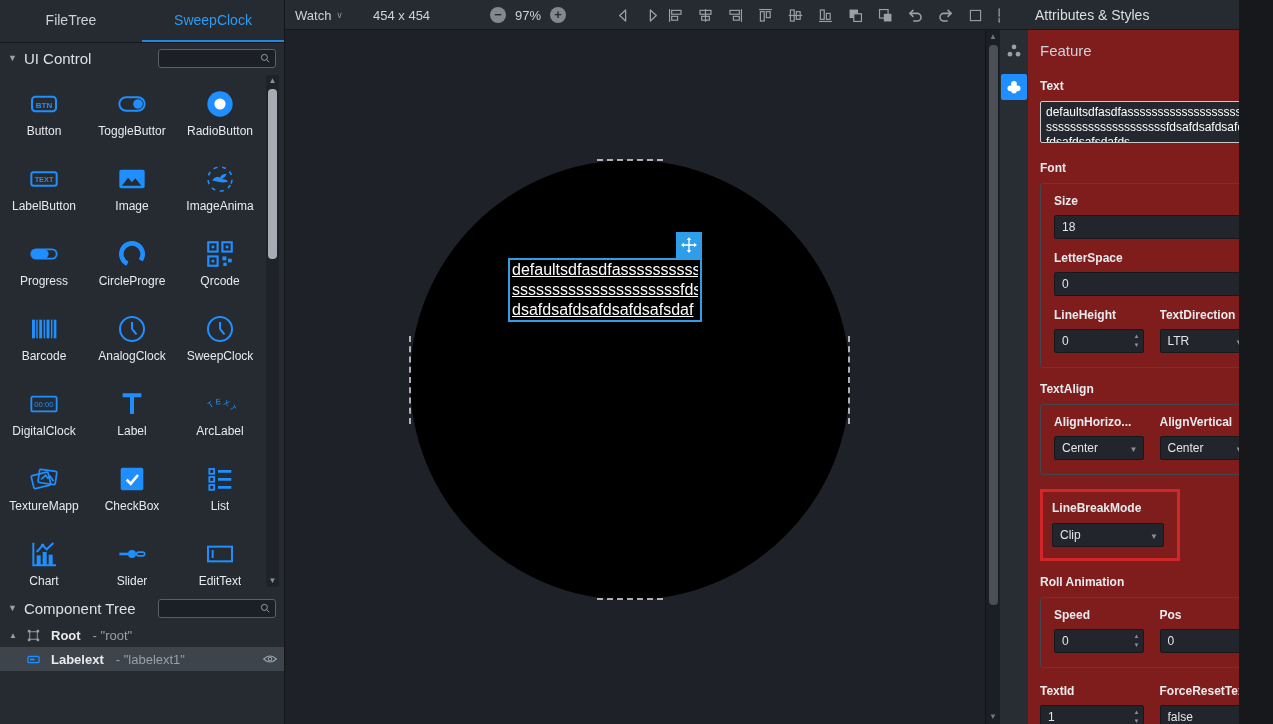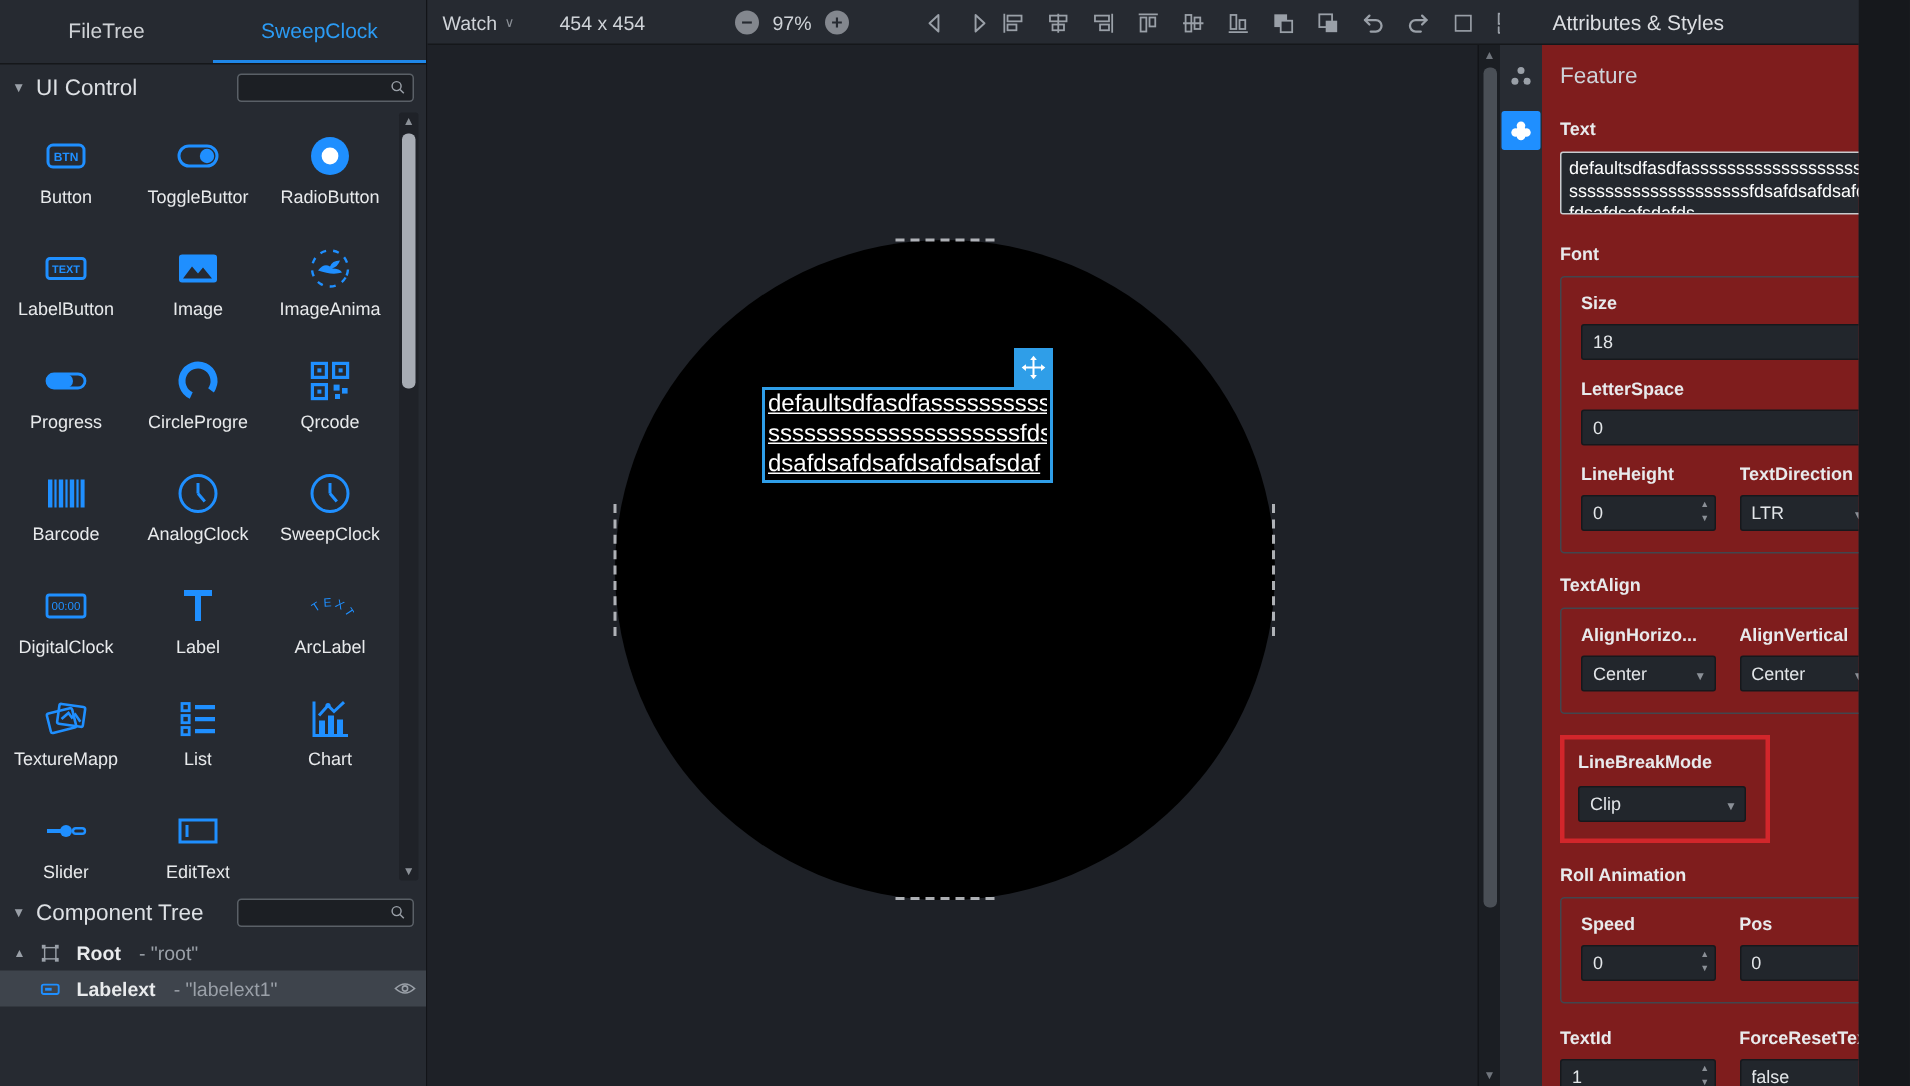--- a/index.html
+++ b/index.html
@@ -493,20 +493,26 @@
             <div class="comp-label">ArcLabel</div>
           </div>
           <div class="comp-cell">
             <svg class="cicon">
               <use href="#texture-map-icon"></use>
             </svg>
             <div class="comp-label">TextureMapp</div>
           </div>
           <div class="comp-cell">
             <svg class="cicon">
+              <use href="#checkbox-icon"></use>
+            </svg>
+            <div class="comp-label">CheckBox</div>
+          </div>
+          <div class="comp-cell">
+            <svg class="cicon">
               <use href="#list-icon"></use>
             </svg>
             <div class="comp-label">List</div>
           </div>
           <div class="comp-cell">
             <svg class="cicon">
               <use href="#chart-icon"></use>
             </svg>
             <div class="comp-label">Chart</div>
           </div>

